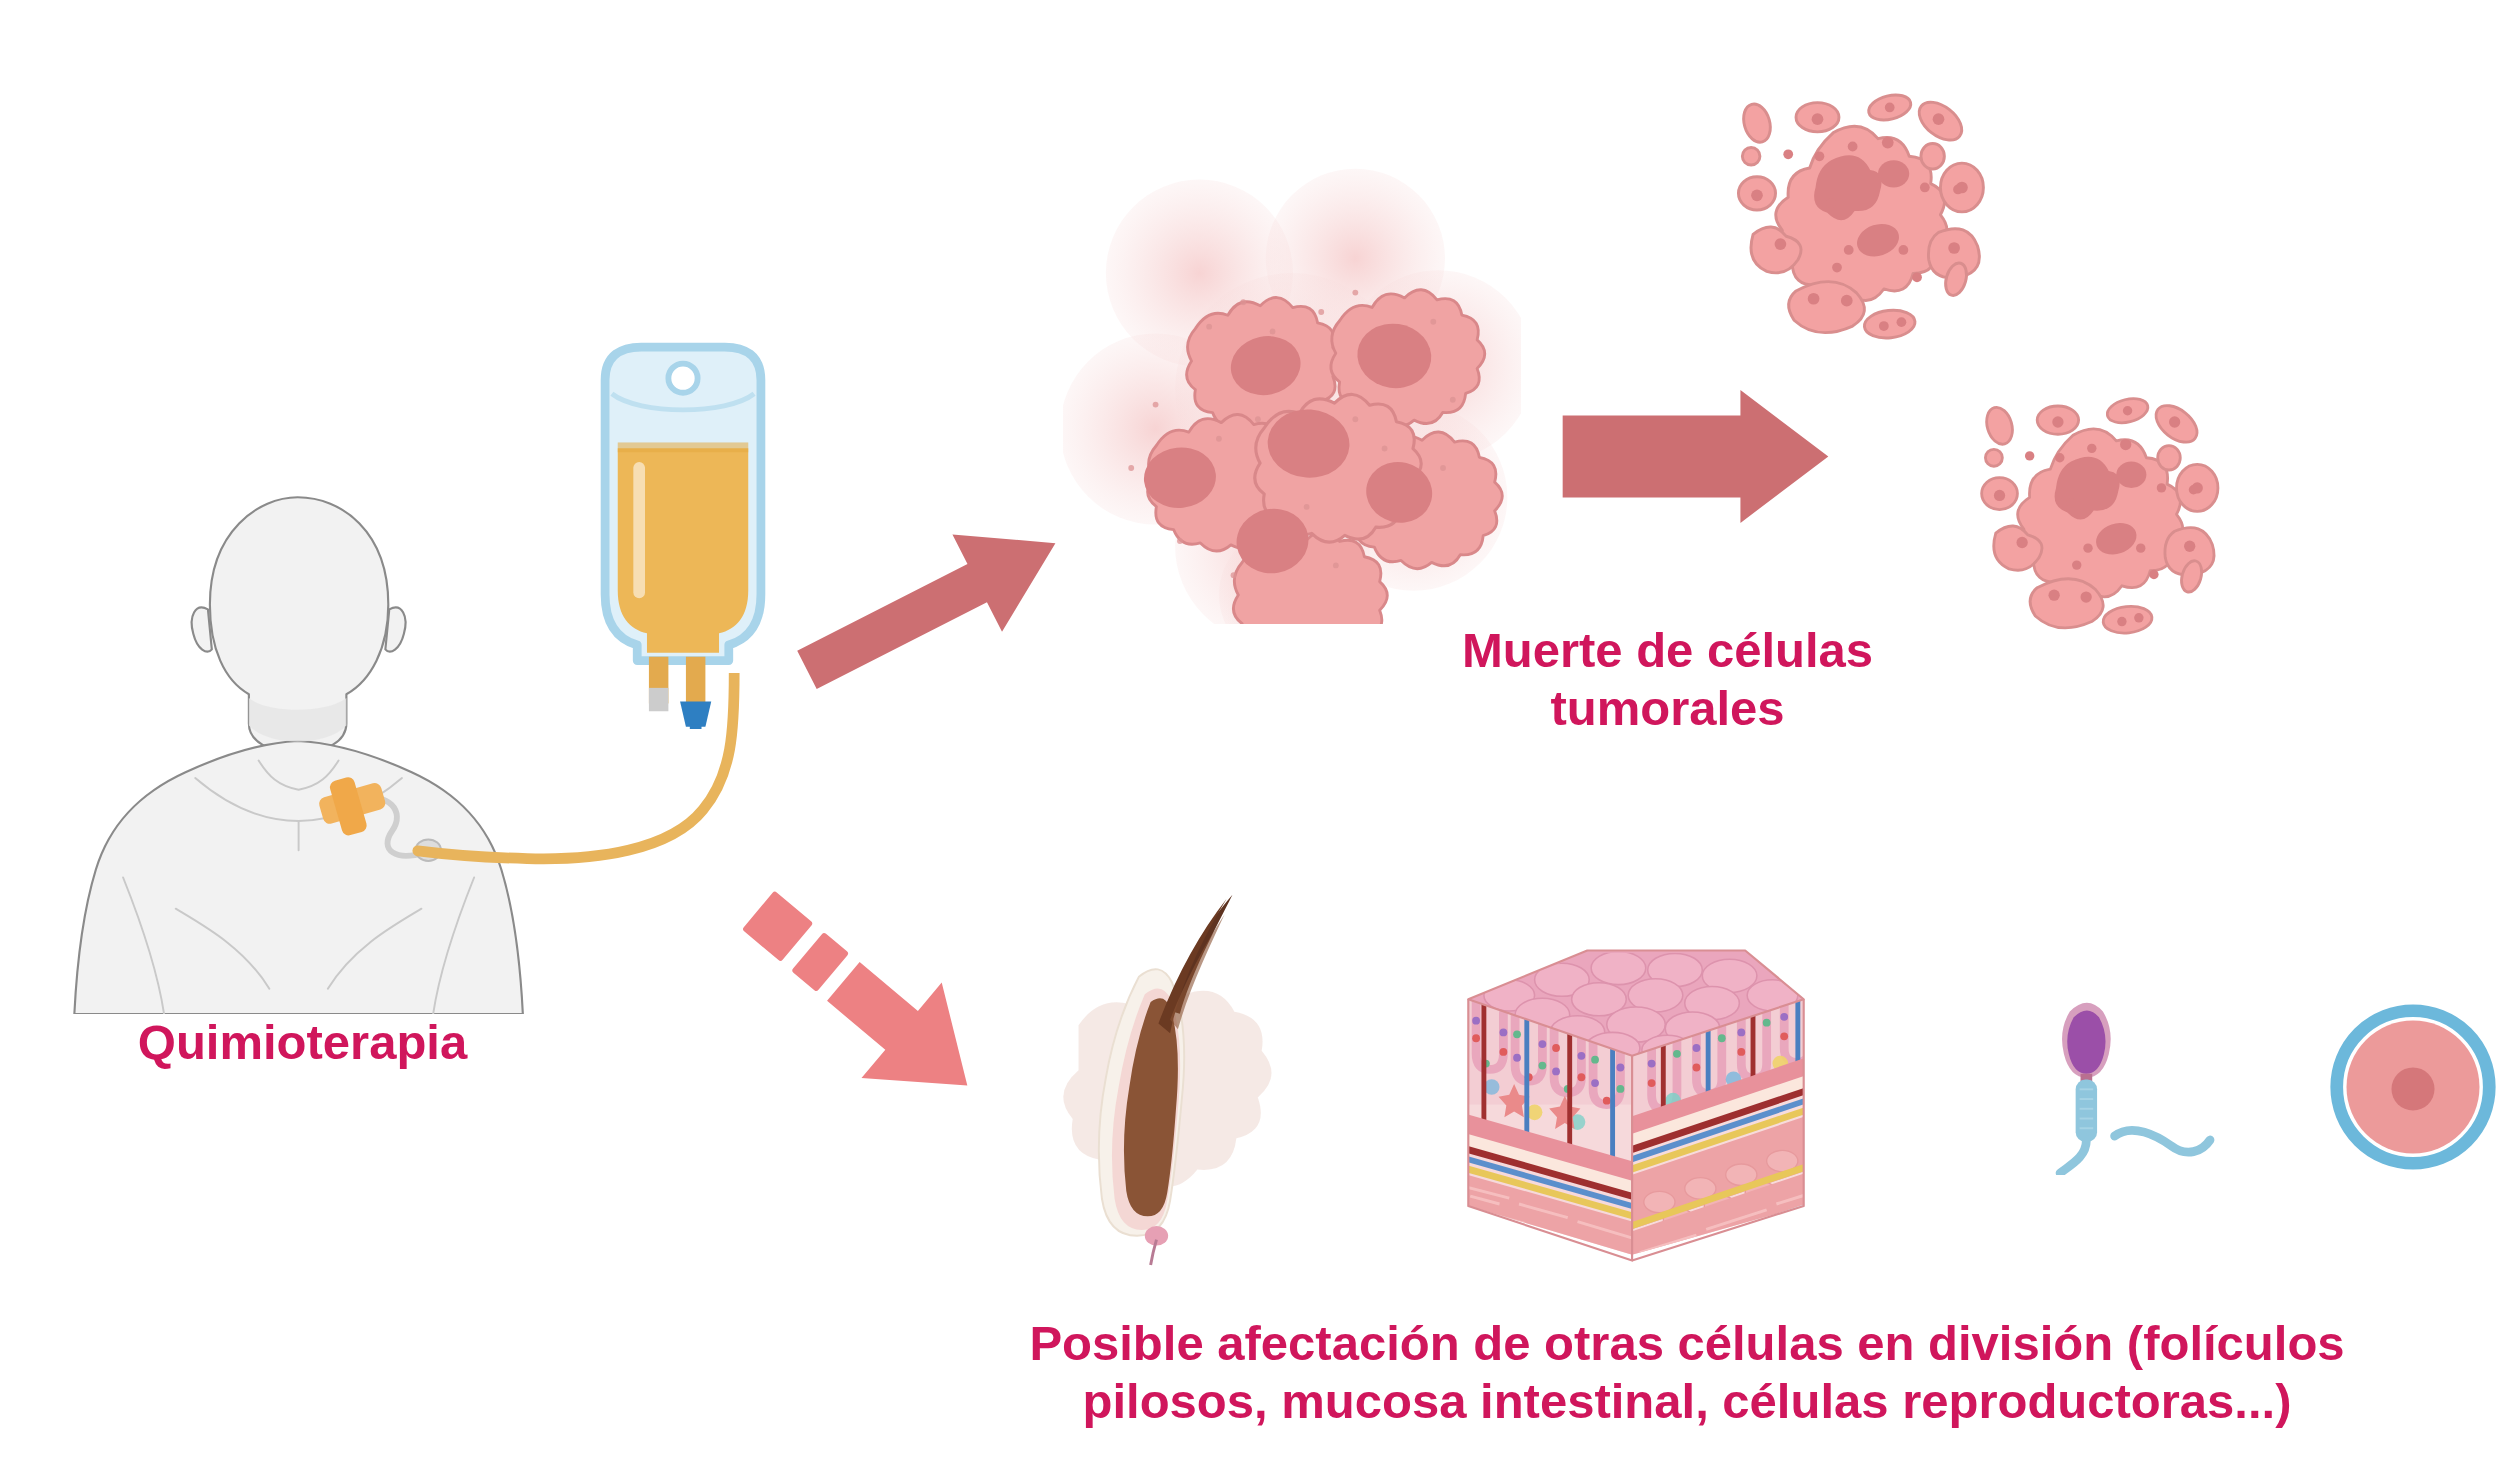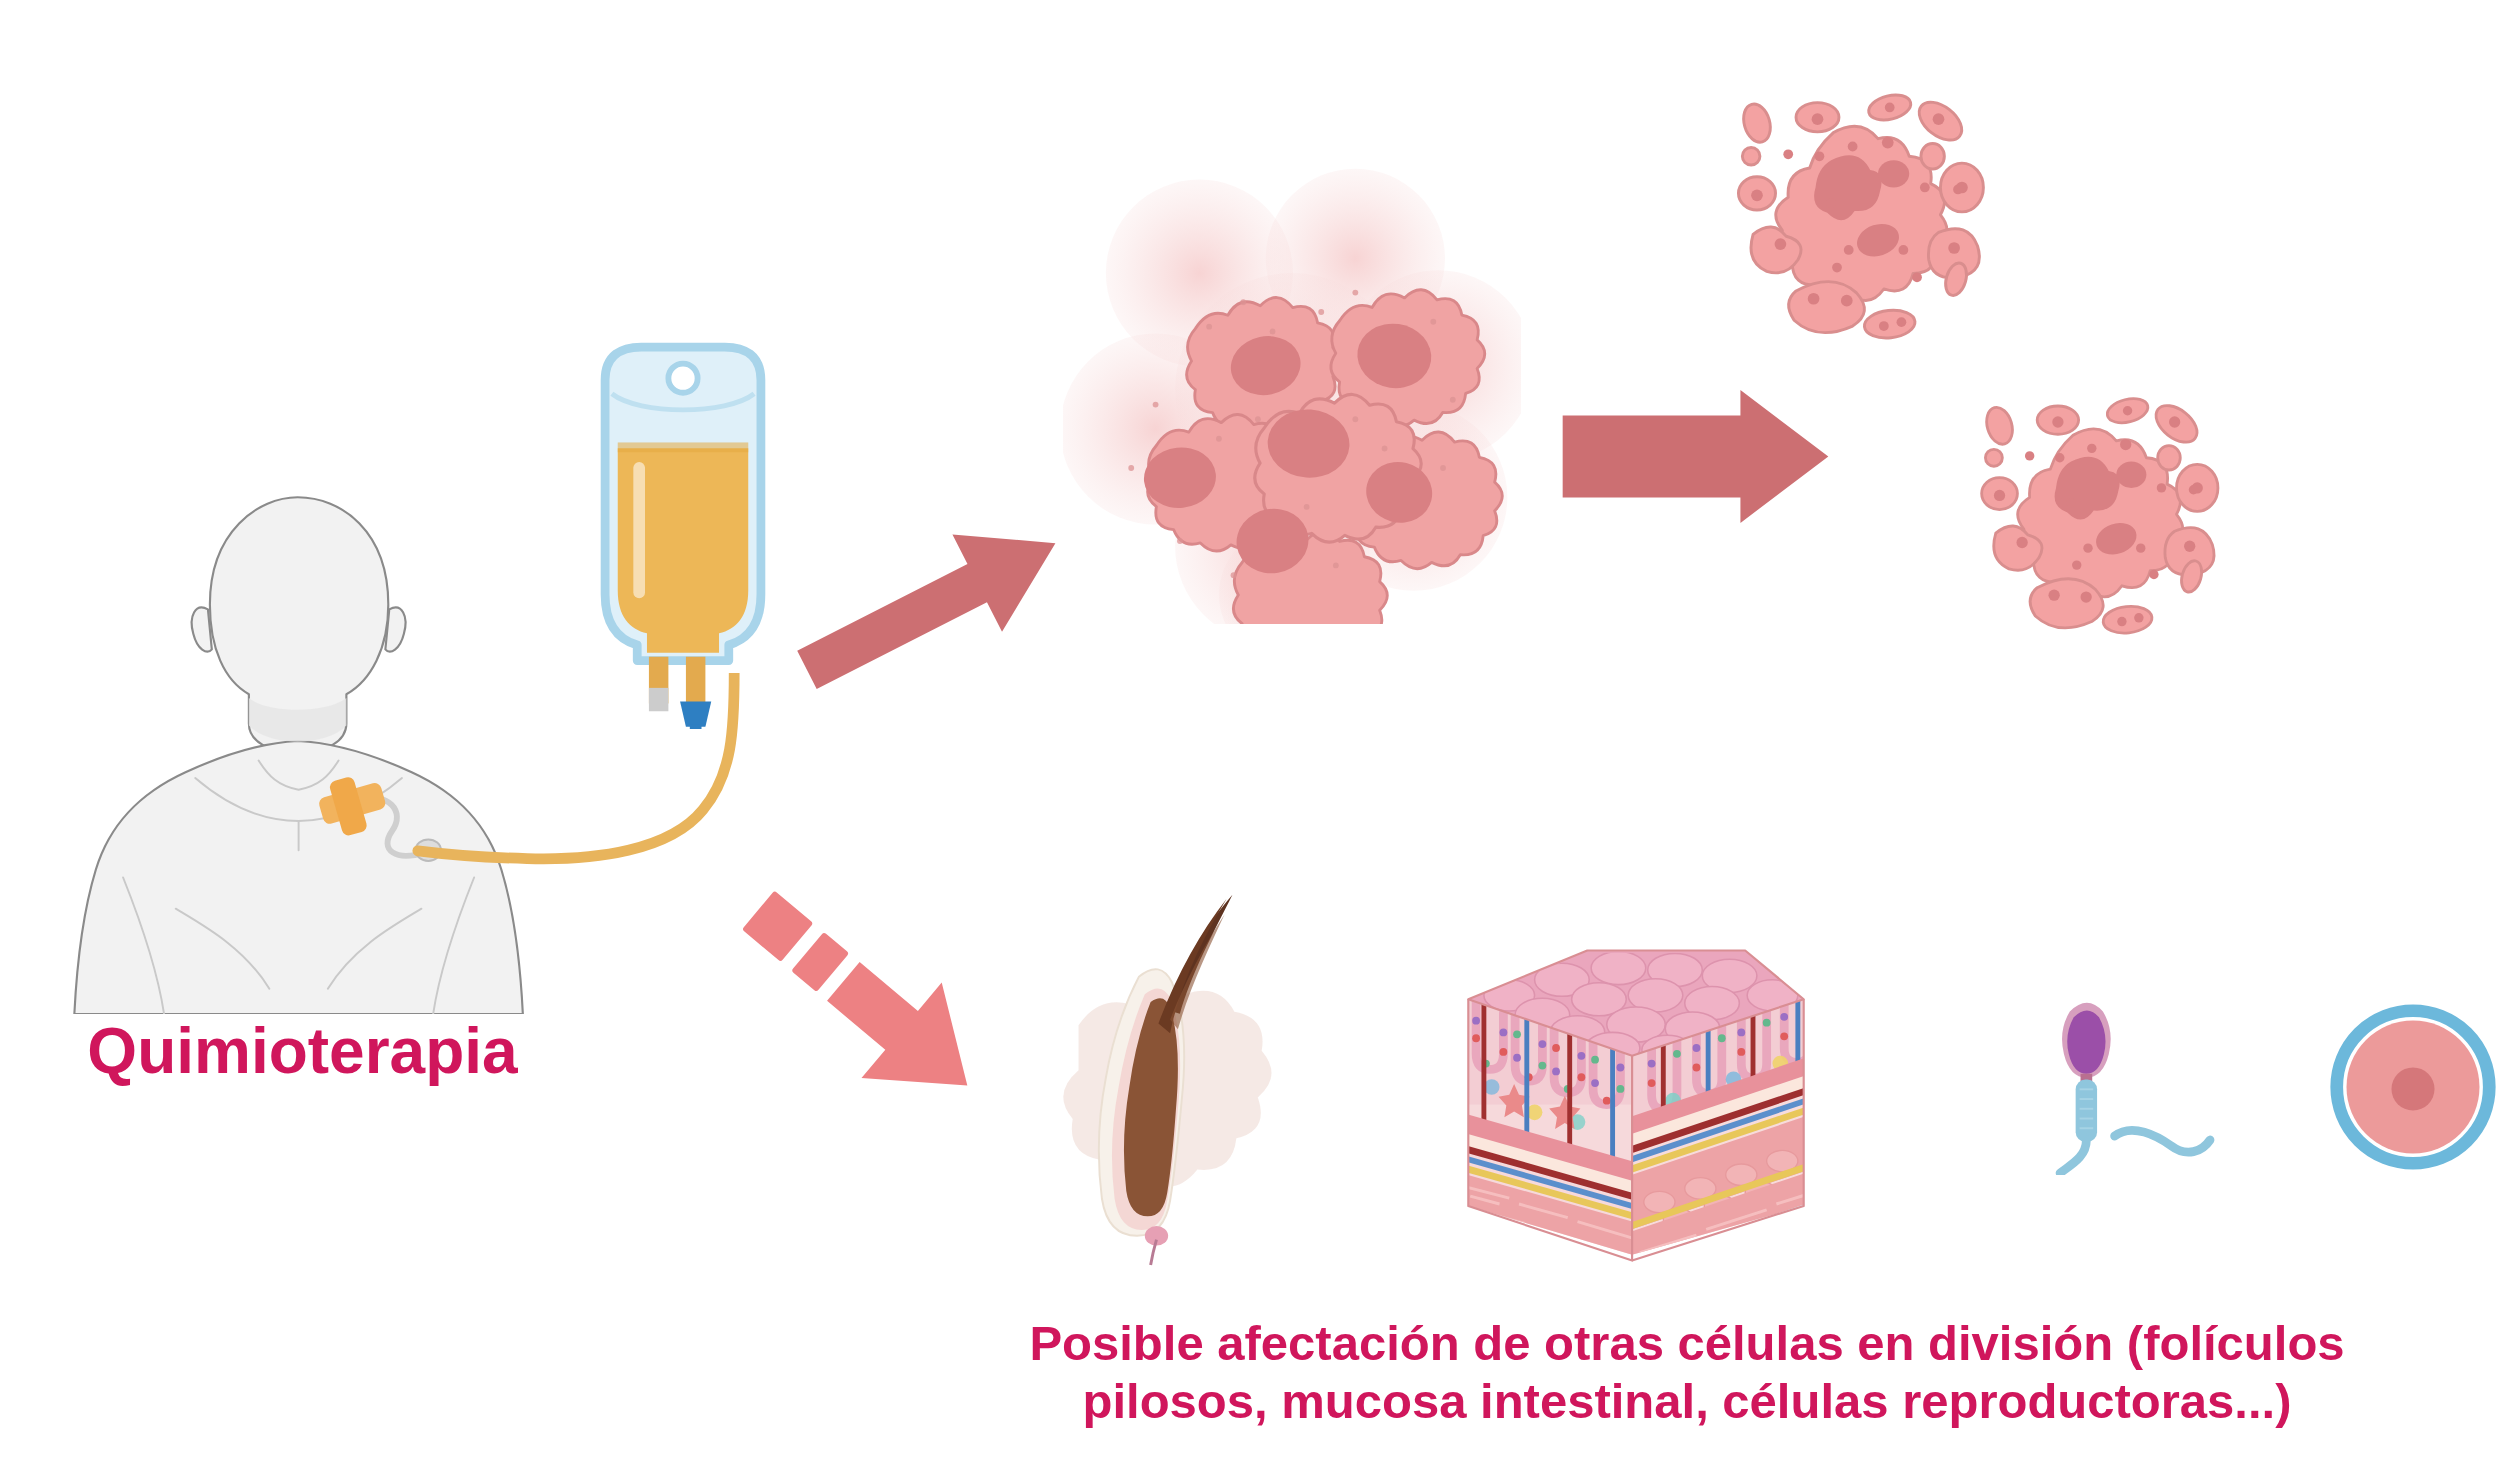--- a/index.html
+++ b/index.html
@@ -26,21 +26,21 @@
     color: #d0165c;
     text-align: center;
     line-height: 1.18;
     white-space: pre-line;
   }
 
   #label-quimioterapia {
     left: 0px;
     top: 1014px;
     width: 605px;
-    font-size: 64px;
+    font-size: 49px;
   }
   #label-muerte {
     left: 1287px;
     top: 622px;
     width: 761px;
     font-size: 49px;
   }
   #label-posible {
     left: 858px;
     top: 1315px;
@@ -592,18 +592,20 @@
   </svg>
 
   <svg class="abs" style="left:2325px; top:999px;" width="176" height="176" viewBox="0 0 180 180">
     <circle cx="90" cy="90" r="78" fill="none" stroke="#6cb8db" stroke-width="13"></circle>
     <circle cx="90" cy="90" r="68" fill="#ec9a9a"></circle>
     <circle cx="90" cy="92" r="22" fill="#d5777a"></circle>
   </svg>
 
   <div class="label" id="label-quimioterapia">Quimioterapia</div>
 
+  <div class="label" id="label-muerte">Muerte de células
+tumorales</div>
 
   <div class="label" id="label-posible">Posible afectación de otras células en división (folículos
 pilosos, mucosa intestinal, células reproductoras...)</div>
 
 </div>
 
 
 </body></html>

